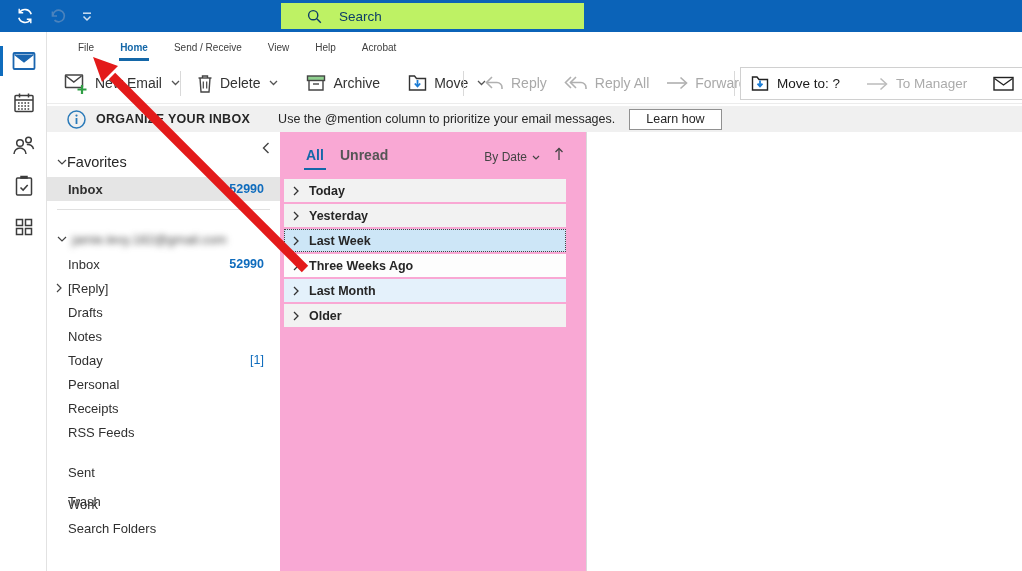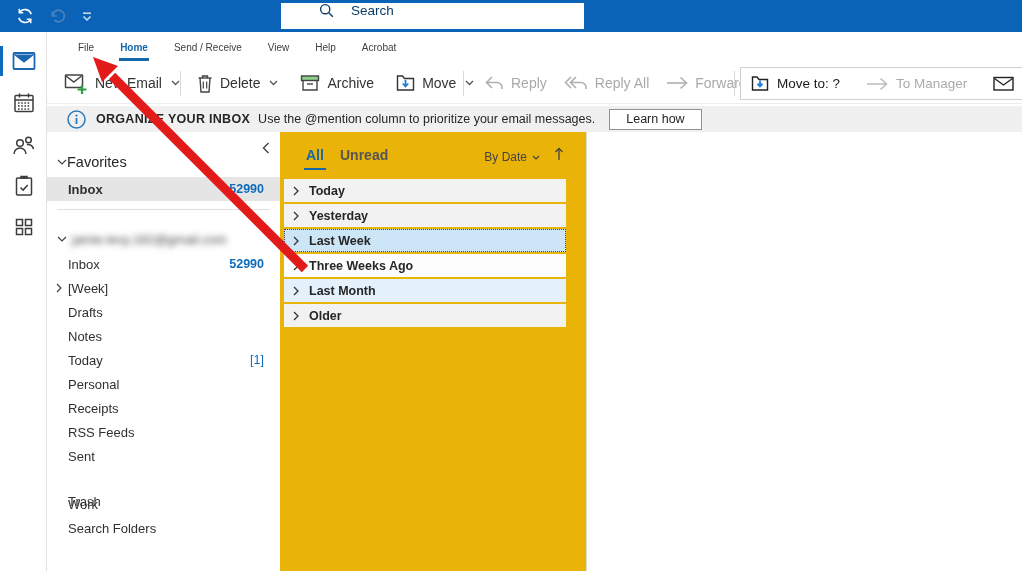--- a/index.html
+++ b/index.html
@@ -8,21 +8,21 @@
   svg { display:block; }
 
   
   .titlebar { position:absolute; left:0; top:0; width:1022px; height:32px;
     background:#0b63b8; display:flex; align-items:center; }
   .tb-icon { width:26px; height:26px; display:flex; align-items:center; justify-content:center; cursor:pointer; }
   .tb-icon.sync { margin-left:12px; }
   .tb-icon.undo { margin-left:6px; }
   .tb-icon.custom { margin-left:8px; width:18px; }
   .searchbox { position:absolute; left:281px; top:3px; width:303px; height:26px;
-    background:#ffffff; display:flex; align-items:flex-start; padding-left:38px; cursor:text; }
+    background:#bef264; display:flex; align-items:center; padding-left:26px; cursor:text; }
   .search-text { margin-left:17px; font-size:13.5px; color:#0d3c68; }
 
   
   .app-rail { position:absolute; left:0; top:32px; width:47px; height:539px;
     background:#fff; border-right:1px solid #e2e2e2; }
   .rail-item { position:absolute; left:0; width:47px; height:34px;
     display:flex; align-items:center; justify-content:center; cursor:pointer; }
   .rail-item .selbar { position:absolute; left:0; top:2px; width:3px; height:30px; background:#0f6cbd; }
 
   
@@ -46,21 +46,21 @@
     background:#fff; border:1px solid #d0d0d0; display:flex; align-items:center;
     padding-left:10px; gap:26px; }
   .qbtn { display:flex; align-items:center; gap:8px; font-size:13.5px; color:#1a1a1a;
     cursor:pointer; white-space:nowrap; }
   .qbtn.disabled { color:#ababab; cursor:default; }
 
   
   .infobar { position:absolute; left:47px; top:106px; right:0; height:26px;
     background:#f0f0f0; display:flex; align-items:center; padding-left:20px; }
   .info-title { margin-left:10px; font-size:12.5px; font-weight:bold; color:#262626; letter-spacing:.3px; }
-  .info-msg { margin-left:8px; font-size:12.5px; color:#262626; }
+  .info-msg { margin-left:28px; font-size:12.5px; color:#262626; }
   .learn-btn { margin-left:14px; font-size:12.5px; color:#262626; background:#fff;
     border:1px solid #919191; padding:2px 16px 3px; cursor:pointer; }
 
   
   .folder-pane { position:absolute; left:47px; top:132px; width:233px; bottom:0; background:#fff; }
   .collapse-ch { position:absolute; top:10px; right:10px; cursor:pointer; }
   .fav-header { position:absolute; left:10px; top:22px; display:flex; align-items:center;
     font-size:14.5px; color:#262626; cursor:pointer; }
   .frow { position:absolute; left:0; width:233px; height:24px; display:flex; align-items:center;
     padding:0 16px 0 21px; font-size:13px; color:#303030; cursor:pointer; }
@@ -68,21 +68,21 @@
   .frow .fname { flex:1; }
   .frow .bold { font-weight:bold; }
   .frow .fcount { color:#0f6cbd; font-weight:bold; font-size:12.5px; }
   .fdivider { position:absolute; left:10px; right:10px; top:77px; height:1px; background:#e0e0e0; }
   .acct-row { position:absolute; left:10px; top:100px; display:flex; align-items:center;
     gap:5px; cursor:pointer; }
   .acct-email { font-size:13px; color:#444; filter:blur(3px); }
   .fexp { width:10px; margin-left:-12px; margin-right:2px; }
 
   
-  .msg-list { position:absolute; left:280px; top:132px; width:306px; bottom:0; background:#eab308; }
+  .msg-list { position:absolute; left:280px; top:132px; width:306px; bottom:0; background:#f9a8d4; }
   .ml-header { position:absolute; left:0; top:12px; width:100%; height:30px; }
   .flt { position:absolute; top:3px; font-size:14px; cursor:pointer; }
   .flt.all { left:26px; color:#1467a8; font-weight:bold; }
   .flt.all::after { content:""; position:absolute; left:-2px; right:-2px; bottom:-7px; height:2px; background:#1467a8; }
   .flt.unread { left:60px; color:#555;font-weight:bold; }
   .sortby { position:absolute; right:46px; top:6px; font-size:12px; color:#444;
     display:flex; align-items:center; gap:5px; cursor:pointer; }
   .sortdir { position:absolute; right:22px; top:3px; cursor:pointer; }
   .groups { position:absolute; left:4px; top:47px; width:282px; }
   .grow { height:23px; margin-bottom:2px; display:flex; align-items:center; padding-left:9px;
@@ -206,21 +206,21 @@
       <span class="chev">
         <svg width="9" height="6" viewBox="0 0 9 6" fill="none" stroke="#555" stroke-width="1.3">
             <path d="M1 1l3.5 3.5L8 1"></path>
           </svg>
       </span>
     </div>
   </div>
 
   <span class="rsep" style="left:133px;"></span>
 
-  <div class="rgroup" style="left:143px; gap:8px;">
+  <div class="rgroup" style="left:143px; gap:14px;">
     <div class="rbtn">
       <span>
         <svg width="16" height="19" viewBox="0 0 16 19" fill="none" stroke="#444" stroke-width="1.4">
           <path d="M1.5 4h13"></path>
             <path d="M5.5 4V2h5v2"></path>
           <path d="M3 4l1 14h8l1-14"></path>
           <path d="M6.3 7.5v7M9.7 7.5v7" stroke-width="1.2"></path>
         </svg>
       </span>
       <span>Delete</span>
@@ -368,42 +368,42 @@
   <div class="frow" style="top:120px;">
     <span class="fname">Inbox</span>
     <span class="fcount">52990</span>
   </div>
   <div class="frow" style="top:144px;">
     <span class="fexp">
       <svg width="6" height="10" viewBox="0 0 6 10" fill="none" stroke="#444" stroke-width="1.2">
           <path d="M1 1l4 4-4 4"></path>
         </svg>
     </span>
-    <span class="fname">[Week]</span>
+    <span class="fname">[Reply]</span>
   </div>
   <div class="frow" style="top:168px;">
     <span class="fname">Drafts</span>
   </div>
   <div class="frow" style="top:192px;">
     <span class="fname">Notes</span>
   </div>
   <div class="frow" style="top:216px;">
     <span class="fname">Today</span>
     <span class="fcount" style="font-weight:normal;">[1]</span>
   </div>
   <div class="frow" style="top:240px;">
     <span class="fname">Personal</span>
   </div>
   <div class="frow" style="top:264px;">
     <span class="fname">Receipts</span>
   </div>
   <div class="frow" style="top:288px;">
     <span class="fname">RSS Feeds</span>
   </div>
-  <div class="frow" style="top:312px;justify-content:center;">
+  <div class="frow" style="top:328px;justify-content:center;">
     <span class="fname">Sent</span>
   </div>
   <div class="frow" style="top:336px;margin-top:21px;">
     <span class="fname">Trash</span>
   </div>
   <div class="frow" style="top:360px;">
     <span class="fname">Work</span>
   </div>
   <div class="frow" style="top:384px;">
     <span class="fname">Search Folders</span>

